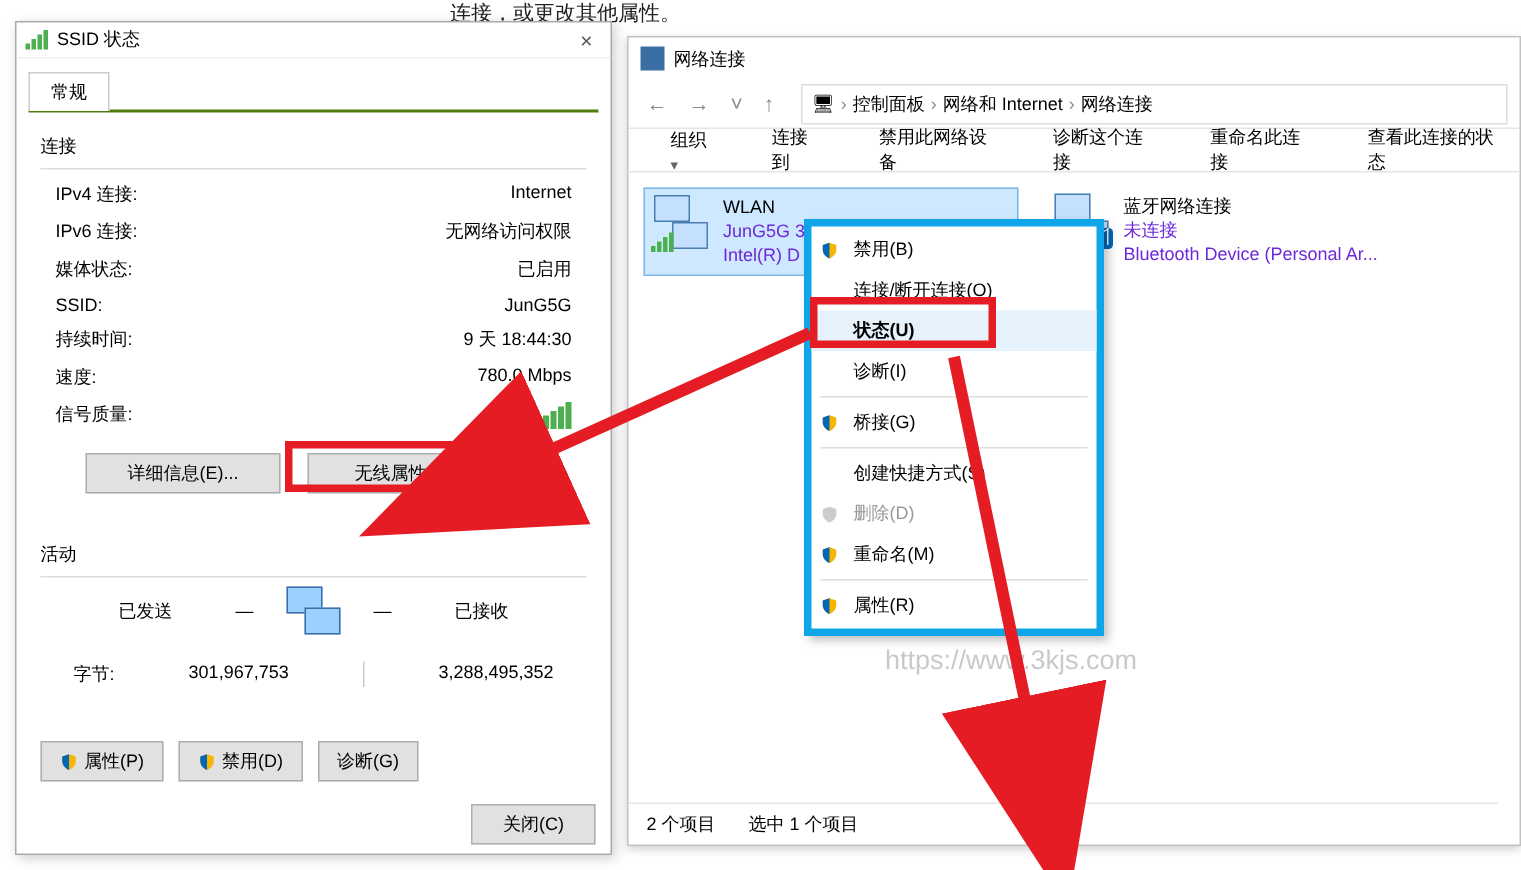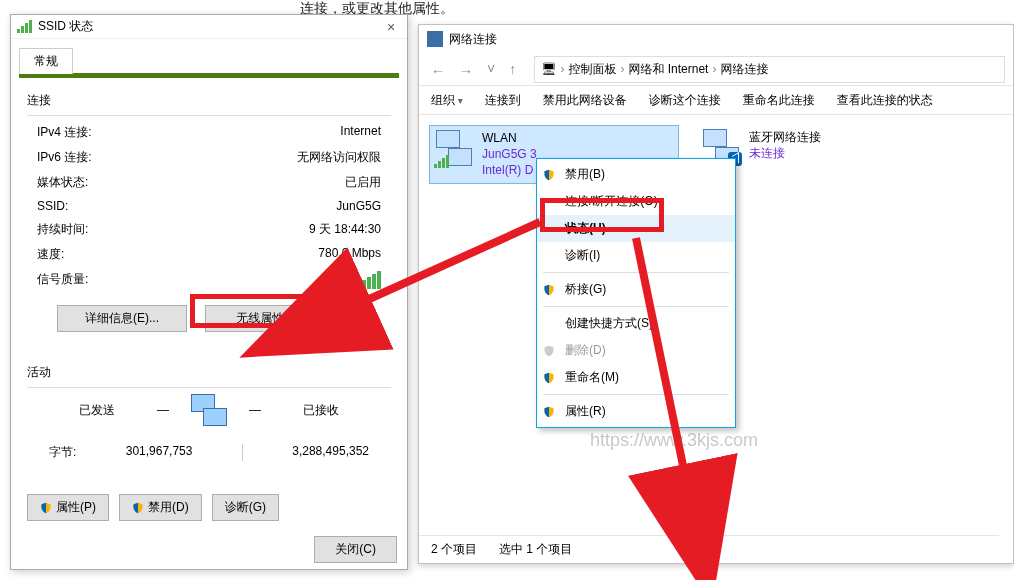--- a/index.html
+++ b/index.html
@@ -13,21 +13,21 @@
     position: absolute; top: 14px; left: 10px; width: 398px; height: 556px;
     background: #fff; border: 1px solid #aaa; box-shadow: 2px 2px 8px rgba(0,0,0,.2);
   }
   .wlan-title { height: 24px; display: flex; align-items: center; padding: 0 6px; border-bottom: 1px solid #eee; }
   .signal-bars { display:inline-flex; align-items:flex-end; gap:1px; margin-right:6px;}
   .signal-bars span { width:3px; background:#4CAF50; }
   .signal-bars span:nth-child(1){height:4px;} .signal-bars span:nth-child(2){height:7px;}
   .signal-bars span:nth-child(3){height:10px;} .signal-bars span:nth-child(4){height:13px;}
   .wlan-title-text { flex:1; font-size:12px; }
   .close-x { width:20px; text-align:center; color:#555; cursor:pointer; font-size:14px;}
-  .tabstrip { display:flex; border-bottom:5px solid #4d7c0f; margin: 8px 8px 12px 8px; }
+  .tabstrip { display:flex; border-bottom:2px solid #4d7c0f; margin: 8px 8px 12px 8px; }
   .tab { padding:4px 14px; border:1px solid #ccc; border-bottom:none; background:#fff; position:relative; top:1px;}
   .tab.active { background:#fff; }
   .section-label { margin:14px 16px 6px; }
   .hr { border-top:1px solid #ddd; margin:0 16px; }
   .kv { display:flex; justify-content:space-between; margin:8px 26px 0;}
   .kv .k { color:#000; }
   .kv .v { color:#000; }
   .speed-bars { display:inline-flex; align-items:flex-end; gap:1px;}
   .speed-bars span { width:4px; background:#4CAF50; }
   .speed-bars span:nth-child(1){height:6px;} .speed-bars span:nth-child(2){height:9px;}
@@ -58,38 +58,38 @@
     position:absolute; top:24px; left:418px; width:596px; height:540px;
     background:#fff; border:1px solid #c2c2c2; box-shadow:0 2px 6px rgba(0,0,0,.2);
   }
   .ex-title { height:28px; display:flex; align-items:center; padding:0 8px; }
   .ex-title-icon { width:16px; height:16px; background:#3a6ea5; margin-right:6px; }
   .ex-nav { height:32px; display:flex; align-items:center; gap:6px; padding:0 8px; }
   .nav-arrow { color:#888; font-size:14px; padding:0 4px; }
   .breadcrumb { display:flex; align-items:center; gap:4px; font-size:12px; flex:1; border:1px solid #ddd; padding:4px 6px; margin-left:8px; background:#fff;}
   .breadcrumb .sep { color:#888; }
   .toolbar { height:30px; border-top:1px solid #e5e5e5; border-bottom:1px solid #e5e5e5; display:flex; align-items:center; gap:22px; padding:0 12px; font-size:12px; color:#000;}
-  .toolbar .tb-item { cursor:pointer; }
+  .toolbar .tb-item { cursor:pointer;margin-left:16px; }
   .toolbar .tb-item:first-child::after { content:" ▾"; font-size:10px; color:#666;}
   .conn-area { position:relative; padding:10px; height:420px; }
   .conn-item { display:flex; align-items:flex-start; gap:8px; width:250px; padding:4px; }
   .conn-item.sel { background:#cde8ff; border:1px solid #7ab8e8; }
   .conn-icon { width:40px; height:36px; position:relative; flex:none;}
   .conn-icon .mon { position:absolute; width:24px; height:18px; background:#c5e0ff; border:1px solid #4a7fb0; }
   .conn-icon .mon.a { top:0; left:2px; }
   .conn-icon .mon.b { bottom:0; right:2px; }
   .conn-text { font-size:12px; line-height:1.35; }
   .conn-text .t1 { color:#000; }
   .conn-text .t2 { color:#6d28d9; }
   .row1 { display:flex; gap:18px; }
   .bt-badge { position:absolute; width:14px; height:14px; background:#0067b8; border-radius:3px; bottom:-1px; right:-1px; display:flex; align-items:center; justify-content:center;}
   .bt-badge::before { content:""; width:6px; height:10px; border:1.5px solid #fff; border-left:none; border-bottom:none; transform:skewY(-30deg);}
 
   
-  .ctx-menu { position:absolute; top:158px; left:536px; width:200px; background:#fff; border:1px solid #0ea5e9; box-shadow:3px 3px 6px rgba(0,0,0,.25); padding:2px 0; z-index:5;}
+  .ctx-menu { position:absolute; top:146px; left:536px; width:200px; background:#fff; border:5px solid #0ea5e9; box-shadow:3px 3px 6px rgba(0,0,0,.25); padding:2px 0; z-index:5;}
   .ctx-item { display:flex; align-items:center; gap:8px; padding:5px 10px 5px 28px; position:relative; font-size:12px; cursor:pointer;}
   .ctx-item.disabled { color:#999; }
   .ctx-item .shield { position:absolute; left:6px; }
   .ctx-sep { height:1px; background:#ddd; margin:3px 6px; }
   .ctx-item.hover { background:#e5f1fb; }
   .red-box.status { top:198px; left:540px; width:124px; height:34px; z-index:6;}
 
   
   .watermark { position:absolute; top:394px; left:590px; color:#c9c9c9; font-size:24px; line-height:1.4; pointer-events:none; z-index:1;}
 
@@ -252,20 +252,21 @@
       </div>
       <div class="conn-item">
         <div class="conn-icon">
             <div class="mon a"></div>
             <div class="mon b"></div>
             <div class="bt-badge"></div>
           </div>
         <div class="conn-text">
           <div class="t1">蓝牙网络连接</div>
           <div class="t2">未连接</div>
+          <div class="t2">Bluetooth Device (Personal Ar...</div>
         </div>
       </div>
     </div>
   </div>
   <div class="statusbar">
     <span>2 个项目</span>
     <span>选中 1 个项目</span>
   </div>
 </div>
 

